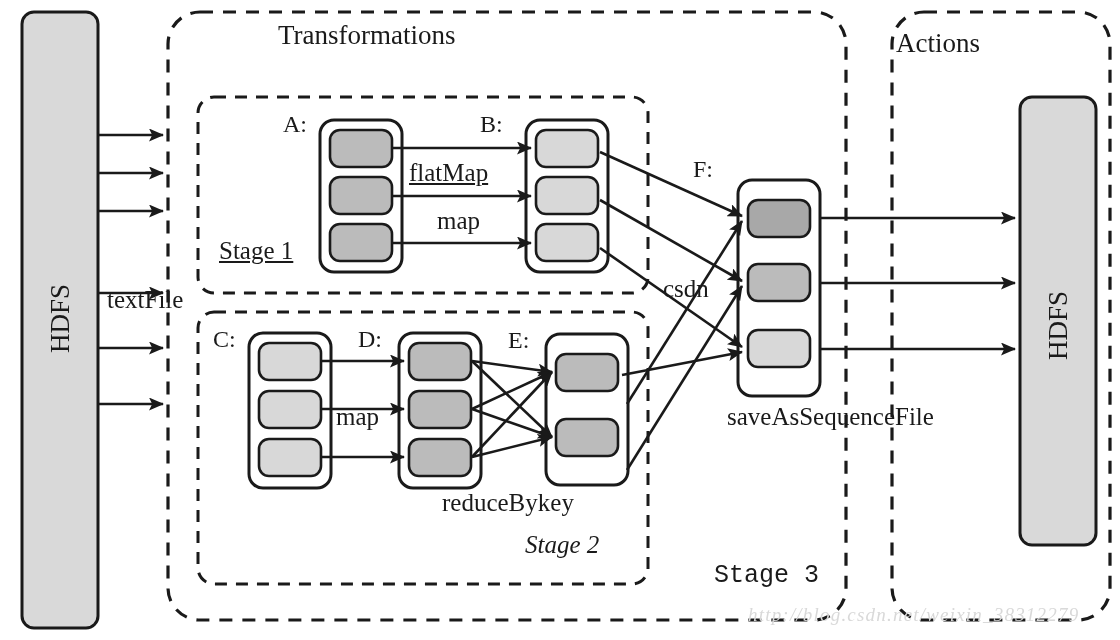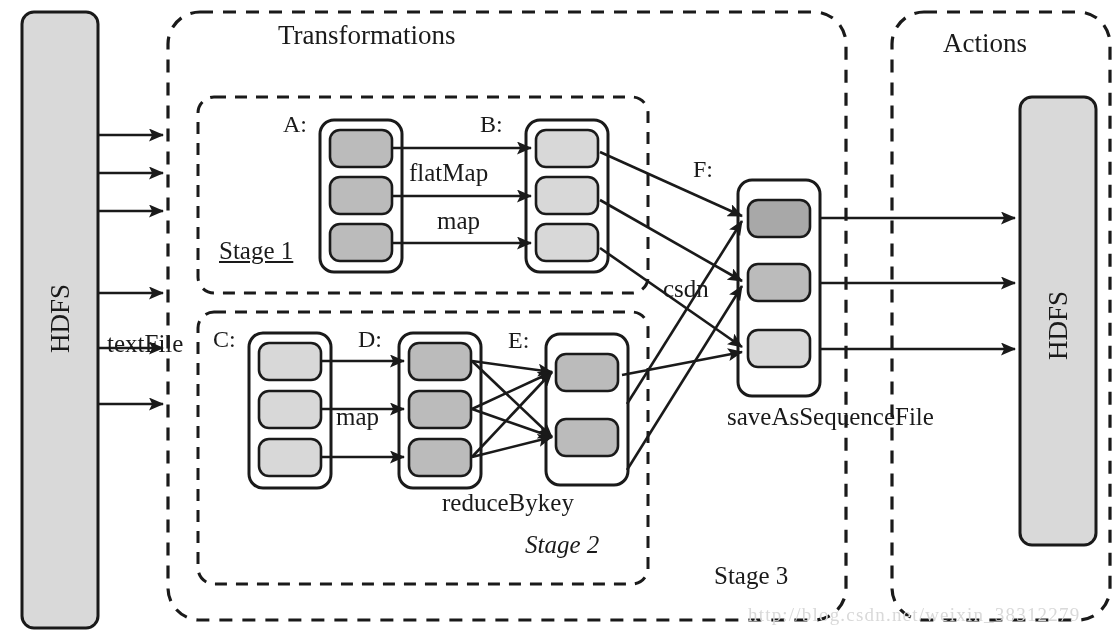--- a/index.html
+++ b/index.html
@@ -38,20 +38,21 @@
   }
   .watermark {
     position: absolute;
     left: 748px;
     top: 604px;
     font-size: 19px;
     color: #d9d9d9;
     letter-spacing: 1.2px;
     font-family: "Liberation Serif", "DejaVu Serif", serif;
     white-space: nowrap;
+    font-style: italic;
   }
 </style>
 </head>
 <body>
 
 <div id="stage">
 
   <svg class="layer" viewBox="0 0 1120 640">
     <defs>
       <marker id="arrowhead" markerWidth="11" markerHeight="9" refX="10.3" refY="4.5" orient="auto" markerUnits="userSpaceOnUse">
@@ -168,39 +169,39 @@
     </g>
 
     <g stroke="#1a1a1a" stroke-width="2.6" fill="none">
       <line x1="820" y1="218" x2="1015" y2="218" marker-end="url(#arrowheadBig)"></line>
       <line x1="820" y1="283" x2="1015" y2="283" marker-end="url(#arrowheadBig)"></line>
       <line x1="820" y1="349" x2="1015" y2="349" marker-end="url(#arrowheadBig)"></line>
     </g>
   </svg>
 
   <div class="lbl lbl-big" style="left:278px; top:22px;">Transformations</div>
-  <div class="lbl lbl-big" style="left:943px; top:30px;">Actions</div>
+  <div class="lbl lbl-big" style="left:896px; top:30px;">Actions</div>
 
   <div class="lbl lbl-big vert" style="left:18px; top:305px; width:84px; text-align:center;">HDFS</div>
   <div class="lbl lbl-big vert" style="left:1016px; top:312px; width:84px; text-align:center;">HDFS</div>
 
   <div class="lbl lbl-cap" style="left:283px; top:112px;">A:</div>
   <div class="lbl lbl-cap" style="left:480px; top:112px;">B:</div>
   <div class="lbl lbl-cap" style="left:213px; top:327px;">C:</div>
   <div class="lbl lbl-cap" style="left:358px; top:327px;">D:</div>
   <div class="lbl lbl-cap" style="left:508px; top:328px;">E:</div>
   <div class="lbl lbl-cap" style="left:693px; top:157px;">F:</div>
 
-  <div class="lbl lbl-med" style="left:107px; top:287px;margin-top:44px;">textFile</div>
-  <div class="lbl lbl-med" style="left:409px; top:160px;">flatMap</div>
+  <div class="lbl lbl-med" style="left:107px; top:287px;">textFile</div>
+  <div class="lbl lbl-med" style="left:409px; top:160px;text-decoration:underline;">flatMap</div>
   <div class="lbl lbl-med" style="left:437px; top:208px;">map</div>
   <div class="lbl lbl-med" style="left:336px; top:404px;">map</div>
   <div class="lbl lbl-med" style="left:663px; top:276px;">csdn</div>
   <div class="lbl lbl-med" style="left:442px; top:490px;">reduceBykey</div>
   <div class="lbl lbl-med" style="left:727px; top:404px;">saveAsSequenceFile</div>
 
   <div class="lbl lbl-med" style="left:219px; top:238px;text-decoration:underline;">Stage 1</div>
   <div class="lbl lbl-med" style="left:525px; top:532px;font-style:italic;">Stage 2</div>
-  <div class="lbl lbl-med" style="left:714px; top:563px;">Stage 3</div>
+  <div class="lbl lbl-med" style="left:714px; top:563px;font-family:Liberation Mono, monospace;">Stage 3</div>
 
   <div class="watermark">http://blog.csdn.net/weixin_38312279</div>
 
 </div>
 
 </body></html>

